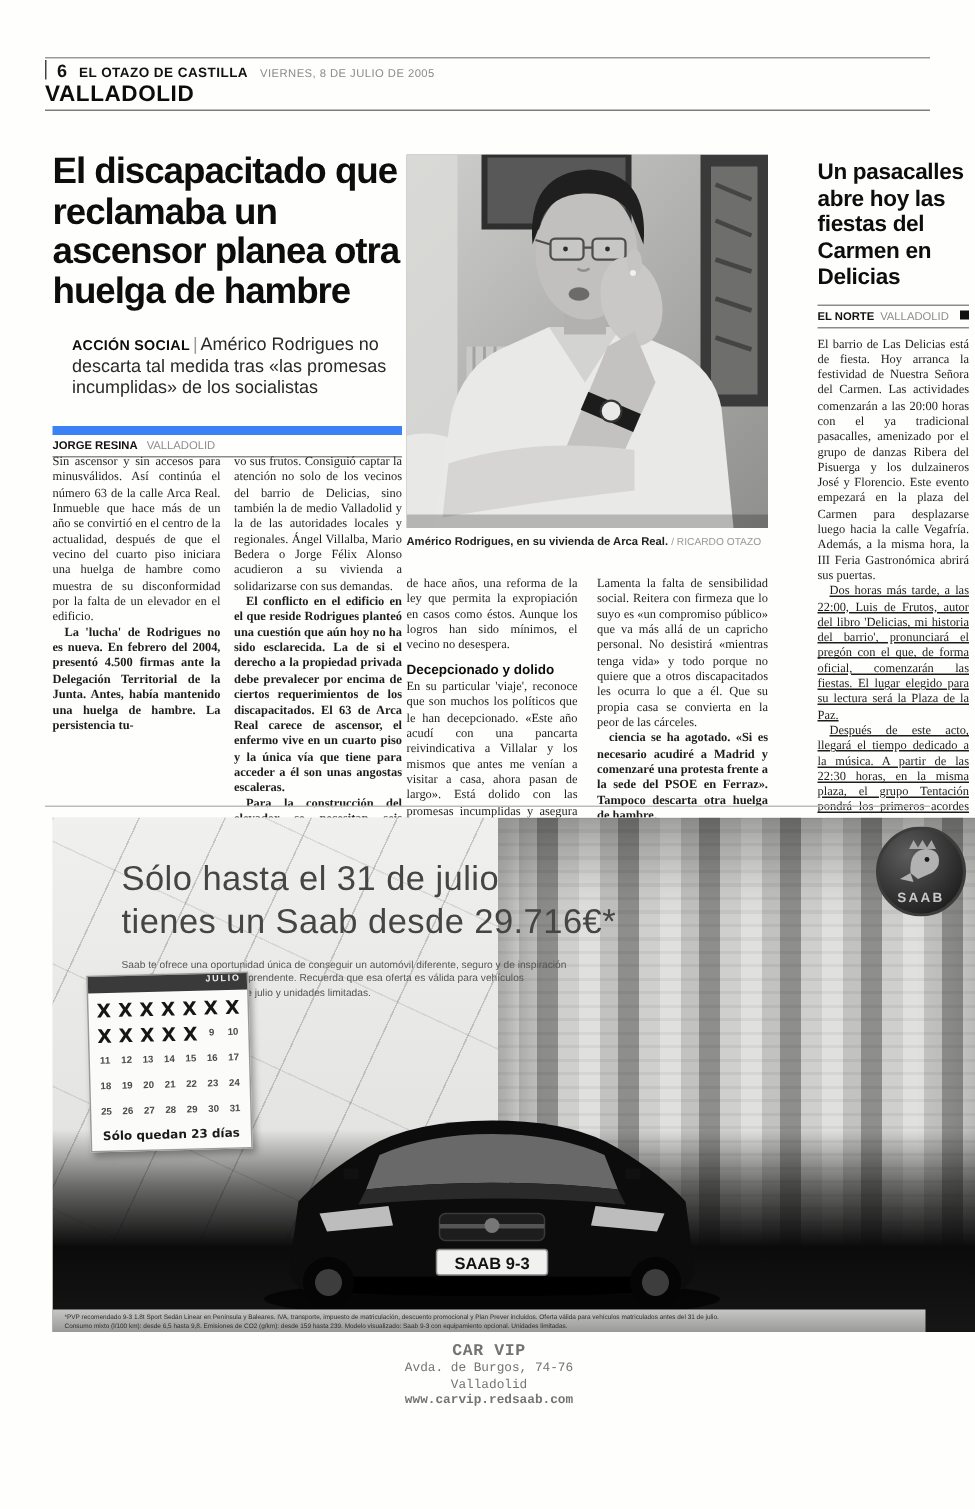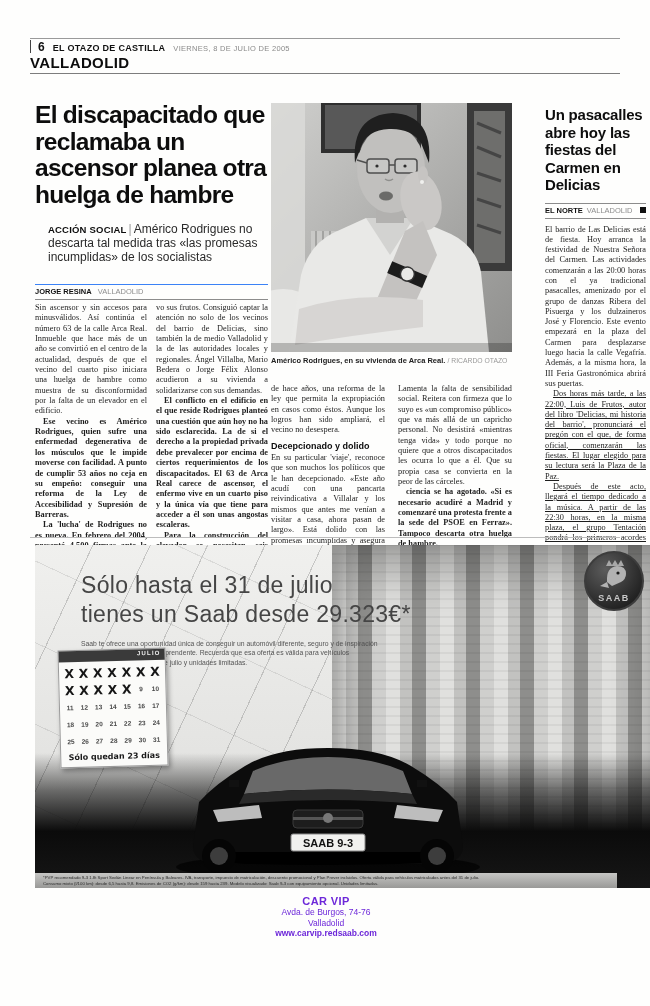--- a/index.html
+++ b/index.html
@@ -17,21 +17,21 @@
   .hdr-section{font-family:"Liberation Sans",sans-serif;font-size:15px;font-weight:700;
                letter-spacing:.4px;color:#0c0c0c;}
 
   
   .headline{width:248px;font-family:"Liberation Sans",sans-serif;font-size:24.5px;line-height:26.5px;
             font-weight:700;letter-spacing:-.7px;color:#0d0d0d;}
   .subhead{width:238px;font-family:"Liberation Sans",sans-serif;font-size:12px;line-height:13.8px;
            color:#2a2a2a;text-align:left;}
   .kicker{font-size:9.5px;font-weight:700;letter-spacing:.2px;color:#0d0d0d;}
   .kick-div{color:#999;padding:0 2px;}
-  .byline{width:233px;border-top:1px solid #3b82f6;border-bottom:1px solid #8c8c8c;
+  .byline{width:233px;border-top:6px solid #3b82f6;border-bottom:1px solid #8c8c8c;
           padding:2px 0 3px 0;font-family:"Liberation Sans",sans-serif;font-size:7.5px;}
   .by-auth{font-weight:700;color:#111;}
   .by-place{color:#8d8d8d;margin-left:4px;}
   .cols{display:flex;gap:9px;}
   .col{width:112px;font-size:8.3px;line-height:10.35px;text-align:justify;color:#1d1d1d;}
   .col p{margin:0;}
   .col p + p{text-indent:8px;font-weight:bold;}
   .col34 .col{width:114px;}
   .inhead{font-family:"Liberation Sans",sans-serif;font-size:9px;font-weight:700;margin:5px 0 2px 0;color:#0d0d0d;}
   .photo{width:241px;height:249px;overflow:hidden;background:#a5a5a5;}
@@ -76,21 +76,21 @@
   .cal-cell{height:17px;display:flex;align-items:center;justify-content:center;
             font-size:6.5px;font-weight:700;color:#4a4a4a;}
   .cal-x{font-size:12.5px;color:#161616;font-family:"DejaVu Sans",sans-serif;}
   .cal-note{text-align:center;font-size:8px;font-weight:700;color:#1a1a1a;padding:2px 0 5px 0;
             font-family:"DejaVu Sans",sans-serif;}
   .badge{width:60px;height:60px;}
   .fineprint{position:absolute;left:0;bottom:0;width:582px;height:15px;box-sizing:border-box;
              background:linear-gradient(180deg,#c6c6c4,#999997);padding:2px 8px 0 8px;
              font-family:"Liberation Sans",sans-serif;font-size:4.3px;line-height:5.6px;color:#2b2b2b;}
   .dealer{position:absolute;left:0;top:350px;width:582px;text-align:center;
-          font-family:Liberation Sans, sans-serif;color:#6d28d9;}
+          font-family:Liberation Mono, monospace;color:#737373;}
   .dealer-name{font-size:11px;font-weight:700;letter-spacing:.4px;}
   .dealer-line{font-size:8.5px;line-height:10.5px;}
   .dealer-web{font-size:8.5px;font-weight:700;}
 </style>
 </head>
 <body>
 
 <div class="page">
 
   <div class="abs rule" style="left:30px;top:38px;width:590px;"></div>
@@ -110,21 +110,20 @@
   </div>
 
   <div class="abs byline" style="left:35px;top:284px;">
     <span class="by-auth">JORGE RESINA</span>
     <span class="by-place">VALLADOLID</span>
   </div>
 
   <div class="abs cols" style="left:35px;top:303px;width:233px;">
     <div class="col">
       <p>Sin ascensor y sin accesos para minusválidos. Así continúa el número 63 de la calle Arca Real. Inmueble que hace más de un año se convirtió en el centro de la actualidad, después de que el vecino del cuarto piso iniciara una huelga de hambre como muestra de su disconformidad por la falta de un elevador en el edificio.</p>
-      <p>Ese vecino es Américo Rodrigues, quien sufre una enfermedad degenerativa de los músculos que le impide moverse con facilidad. A punto de cumplir 53 años no ceja en su empeño: conseguir una reforma de la Ley de Accesibilidad y Supresión de Barreras.</p>
       <p>La 'lucha' de Rodrigues no es nueva. En febrero del 2004, presentó 4.500 firmas ante la Delegación Territorial de la Junta. Antes, había mantenido una huelga de hambre. La persistencia tu-</p>
     </div>
     <div class="col">
       <p>vo sus frutos. Consiguió captar la atención no solo de los vecinos del barrio de Delicias, sino también la de medio Valladolid y la de las autoridades locales y regionales. Ángel Villalba, Mario Bedera o Jorge Félix Alonso acudieron a su vivienda a solidarizarse con sus demandas.</p>
       <p>El conflicto en el edificio en el que reside Rodrigues planteó una cuestión que aún hoy no ha sido esclarecida. La de si el derecho a la propiedad privada debe prevalecer por encima de ciertos requerimientos de los discapacitados. El 63 de Arca Real carece de ascensor, el enfermo vive en un cuarto piso y la única vía que tiene para acceder a él son unas angostas escaleras.</p>
       <p>Para la construcción del elevador se necesitan seis metros cuadrados del local del bajo. Sin embargo, su propietario se niega a cederlos. De ahí las proclamas de Rodrigues, quien reclama, des-</p>
     </div>
   </div>
 
   <div class="abs photo" style="left:271px;top:103px;">
@@ -170,21 +169,21 @@
       <rect x="0" y="240" width="241" height="9" fill="#000" opacity=".22"></rect>
     </svg>
   </div>
   <div class="abs caption" style="left:271px;top:356px;">
     <span>Américo Rodrigues, en su vivienda de Arca Real.</span>
     <span class="credit">/ RICARDO OTAZO</span>
   </div>
 
   <div class="abs cols col34" style="left:271px;top:384px;width:241px;gap:13px;">
     <div class="col">
-      <p>de hace años, una reforma de la ley que permita la expropiación en casos como éstos. Aunque los logros han sido ampliará, el vecino no desespera.</p>
+      <p>de hace años, una reforma de la ley que permita la expropiación en casos como éstos. Aunque los logros han sido mínimos, el vecino no desespera.</p>
       <div class="inhead">Decepcionado y dolido</div>
       <p style="text-indent:0;">En su particular 'viaje', reconoce que son muchos los políticos que le han decepcionado. «Este año acudí con una pancarta reivindicativa a Villalar y los mismos que antes me venían a visitar a casa, ahora pasan de largo». Está dolido con las promesas incumplidas y asegura que su pa-</p>
     </div>
     <div class="col">
       <p>Lamenta la falta de sensibilidad social. Reitera con firmeza que lo suyo es «un compromiso público» que va más allá de un capricho personal. No desistirá «mientras tenga vida» y todo porque no quiere que a otros discapacitados les ocurra lo que a él. Que su propia casa se convierta en la peor de las cárceles.</p>
       <p>ciencia se ha agotado. «Si es necesario acudiré a Madrid y comenzaré una protesta frente a la sede del PSOE en Ferraz». Tampoco descarta otra huelga de hambre.</p>
     </div>
   </div>
 
   <div class="abs sb" style="left:518px;top:106px;margin-left:27px;">
@@ -204,21 +203,21 @@
   <div class="abs rule" style="left:30px;top:537px;width:590px;background:#bcbcbc;"></div>
 
   <div class="abs ad">
     <div class="ad-photo">
       <div class="wall"></div>
       <div class="silos"></div>
       <div class="ground"></div>
 
       <div class="abs ad-headline" style="left:46px;top:26px;">
         <div>Sólo hasta el 31  de julio</div>
-        <div>tienes un Saab desde 29.323€*</div>
+        <div>tienes un Saab desde 29.716€*</div>
       </div>
 
       <div class="abs ad-body" style="left:46px;top:94px;">Saab te ofrece una oportunidad única de conseguir un automóvil diferente, seguro y de inspiración aeronáutica, a un precio sorprendente. Recuerda que esa oferta es válida para vehículos matriculados antes del 31 de julio y unidades limitadas.</div>
 
       <div class="abs calendar" style="left:24px;top:104px;">
         <div class="cal-head">JULIO</div>
         <div class="cal-grid">
             <span class="cal-cell cal-x">X</span>
             <span class="cal-cell cal-x">X</span>
             <span class="cal-cell cal-x">X</span>

